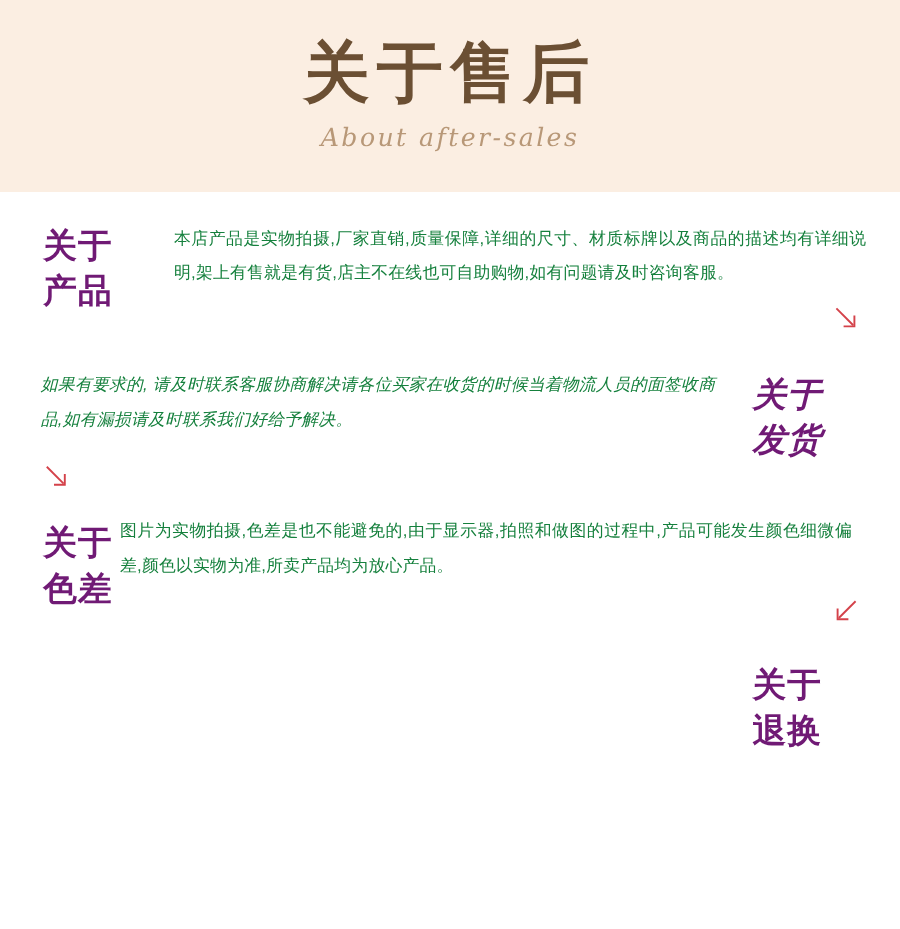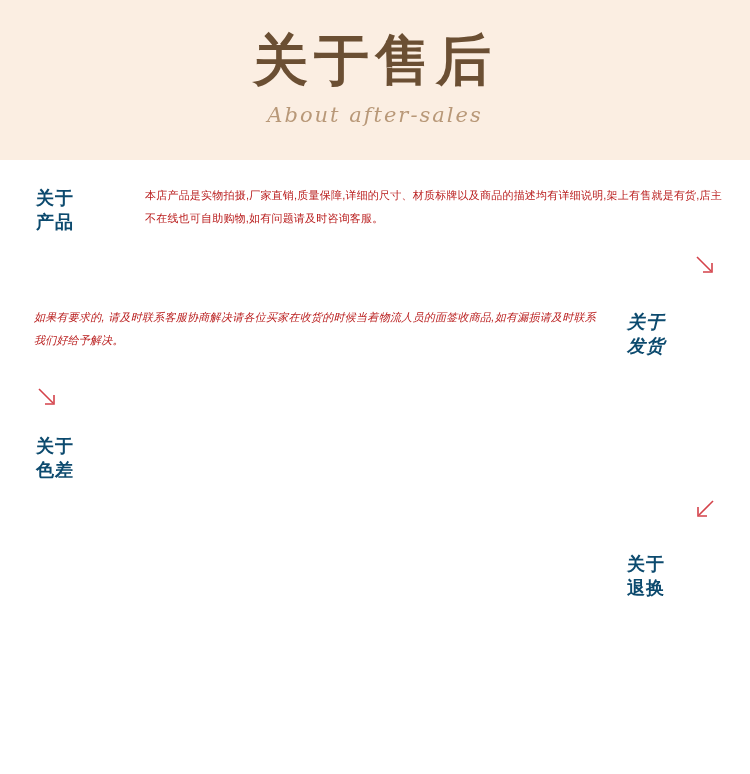--- a/index.html
+++ b/index.html
@@ -58,34 +58,34 @@
 
   
   .section {
     position: absolute;
   }
 
   .tag {
     position: absolute;
     font-family: "DejaVu Serif", "Liberation Serif", serif;
     font-weight: bold;
-    font-size: 18px;
-    color: #0c4a6e;
+    font-size: 28px;
+    color: #701a75;
     line-height: 1.35;
     letter-spacing: 1px;
     white-space: nowrap;
   }
   .tag .l2 {
     display: block;
   }
 
   .body-text {
     position: absolute;
-    font-size: 11px;
-    color: #b91c1c;
+    font-size: 14px;
+    color: #15803d;
     line-height: 2.05;
     letter-spacing: 0.2px;
     text-align: justify;
   }
 
   
   .arrow {
     position: absolute;
     color: #d4424a;
     font-size: 21px;
@@ -153,20 +153,21 @@
         <polyline points="9,18 18,18 18,9" fill="none" stroke="#d4424a" stroke-width="1.6"></polyline>
       </svg>
     </div>
   </div>
 
   <div class="section" id="sec3">
     <div class="tag">
       <span>关于</span>
       <span class="l2">色差</span>
     </div>
+    <div class="body-text">图片为实物拍摄,色差是也不能避免的,由于显示器,拍照和做图的过程中,产品可能发生颜色细微偏差,颜色以实物为准,所卖产品均为放心产品。</div>
     <div class="arrow">
       <svg width="22" height="22" viewBox="0 0 22 22" aria-hidden="true">
         <line x1="19" y1="3" x2="5" y2="17" stroke="#d4424a" stroke-width="1.6"></line>
         <polyline points="13,18 4,18 4,9" fill="none" stroke="#d4424a" stroke-width="1.6"></polyline>
       </svg>
     </div>
   </div>
 
   <div class="section" id="sec4">
     <div class="tag">

